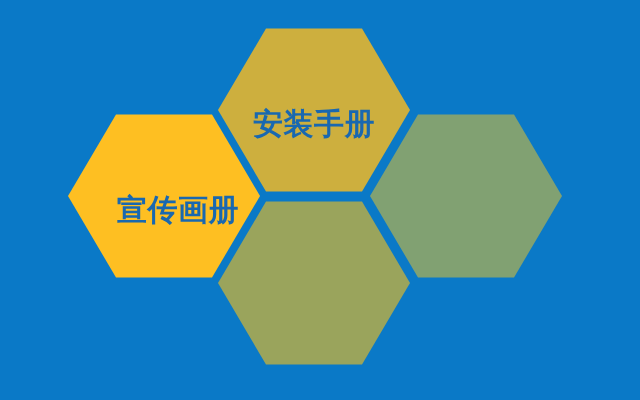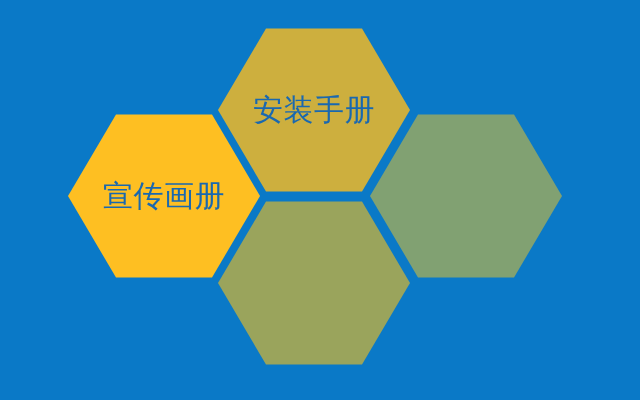--- a/index.html
+++ b/index.html
@@ -27,40 +27,41 @@
     width: 640px;
     height: 400px;
   }
   .hex-label {
     position: absolute;
     transform: translate(-50%, -50%);
     white-space: nowrap;
     color: #1968b0;
     font-family: "DejaVu Sans", "Liberation Sans", sans-serif;
     font-size: 30px;
-    font-weight: 400;
+    font-weight: 700;
     letter-spacing: 0.5px;
     line-height: 1;
     user-select: none;
+    margin-top: 14px;
   }
   .hex-node { cursor: pointer; }
 </style>
 </head>
 <body>
 
 <div id="canvas" style="width: 640px; height: 400px; background: rgb(10, 121, 199);">
 
   <div class="hex-stage">
     <svg class="hex-svg" viewBox="0 0 640 400" xmlns="http://www.w3.org/2000/svg">
       <polygon class="hex-node" id="hex-brochure" points="68.0,196.0 116.0,114.5 212.0,114.5 260.0,196.0 212.0,277.5 116.0,277.5" fill="#febf22"></polygon>
       <polygon class="hex-node" id="hex-install-manual" points="218.0,110.0 266.0,28.5 362.0,28.5 410.0,110.0 362.0,191.5 266.0,191.5" fill="#cdaf3e"></polygon>
       <polygon class="hex-node" id="hex-patent-sheet" points="218.0,283.0 266.0,201.5 362.0,201.5 410.0,283.0 362.0,364.5 266.0,364.5" fill="#9aa45c"></polygon>
       <polygon class="hex-node" id="hex-others" points="370.0,196.0 418.0,114.5 514.0,114.5 562.0,196.0 514.0,277.5 418.0,277.5" fill="#81a172"></polygon>
     </svg>
   </div>
 
-  <div class="hex-label" id="label-brochure" style="left: 164px; top: 196px; color: rgb(25, 104, 176); font-size: 30px;">宣传画册</div>
+  <div class="hex-label" id="label-brochure" style="left: 178px; top: 196px; color: rgb(25, 104, 176); font-size: 30px;">宣传画册</div>
 
   <div class="hex-label" id="label-install-manual" style="left: 314px; top: 110px; color: rgb(25, 104, 176); font-size: 30px;">安装手册</div>
 
 
 
 </div>
 
 </body></html>

